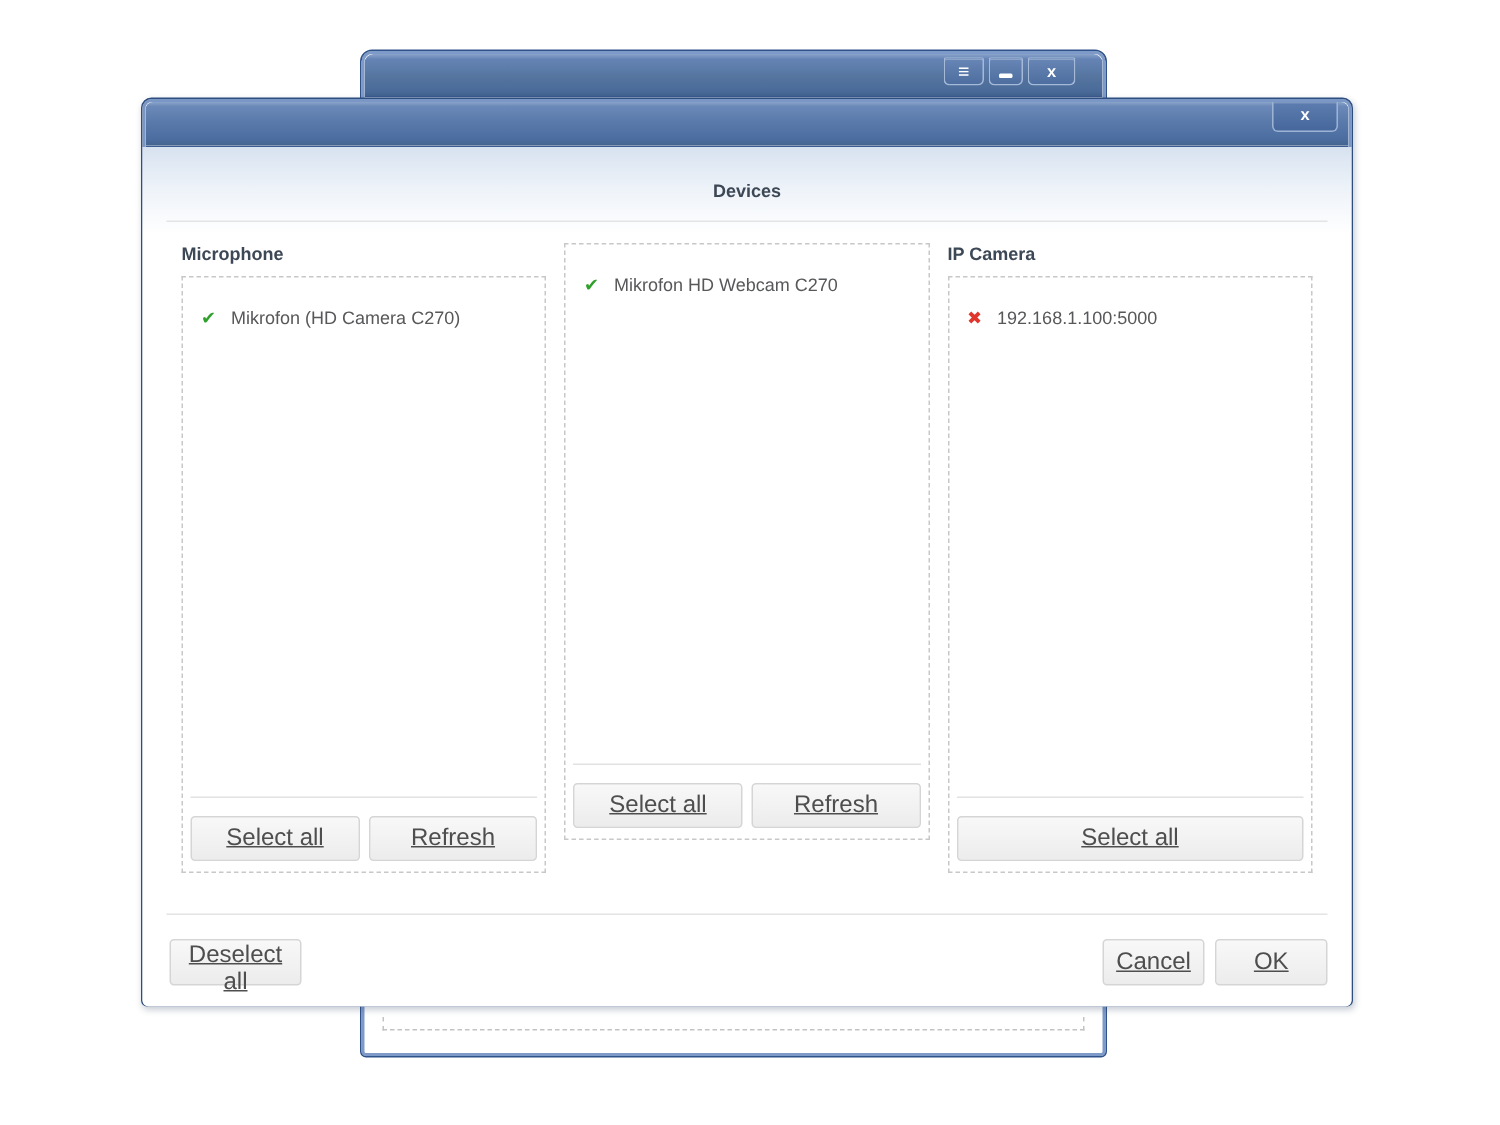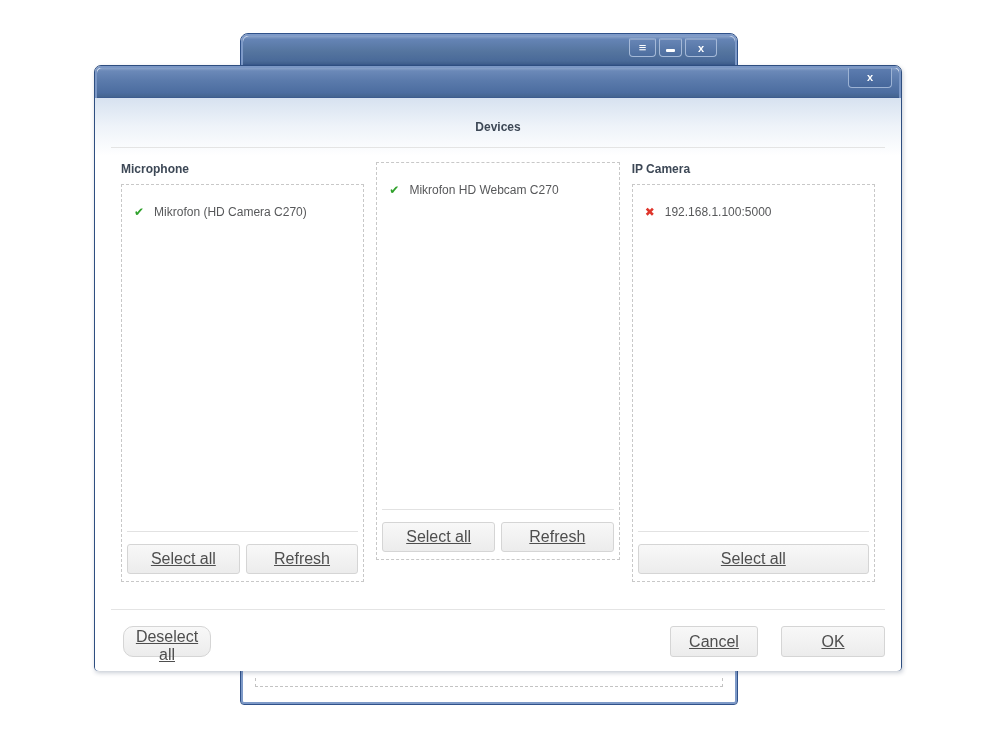--- a/index.html
+++ b/index.html
@@ -59,24 +59,24 @@
        border-radius:3px;color:#4e4e4e;font-size:16px;font-family:inherit;
        height:30px;cursor:default;text-decoration:underline;}
   .box-footer{position:absolute;left:5px;right:5px;bottom:7px;}
   .box-sep{border:none;border-top:1px solid #e2e2e2;margin:0 0 12px;}
   .box-buttons{display:flex;gap:6px;}
   .box-buttons .btn{flex:1;}
 
   .dlg-footer-sep{margin-top:27px;}
   .dlg-footer{display:flex;align-items:center;margin-top:16px;}
   .dlg-footer .btn{height:31px;}
-  .btn-deselect{width:88px;margin-left:12px;border-radius:10px;}
+  .btn-deselect{width:88px;margin-left:2px;}
   .spacer{flex:1;}
-  .btn-cancel{width:88px;}
-  .btn-ok{width:104px;margin-left:23px;}
+  .btn-cancel{width:68px;}
+  .btn-ok{width:75px;margin-left:7px;}
 </style>
 </head>
 <body>
 
 <div class="bg-window">
   <div class="bg-titlebar">
     <div class="bg-controls">
       <div class="winbtn winbtn-menu">
         <span>≡</span>
       </div>

